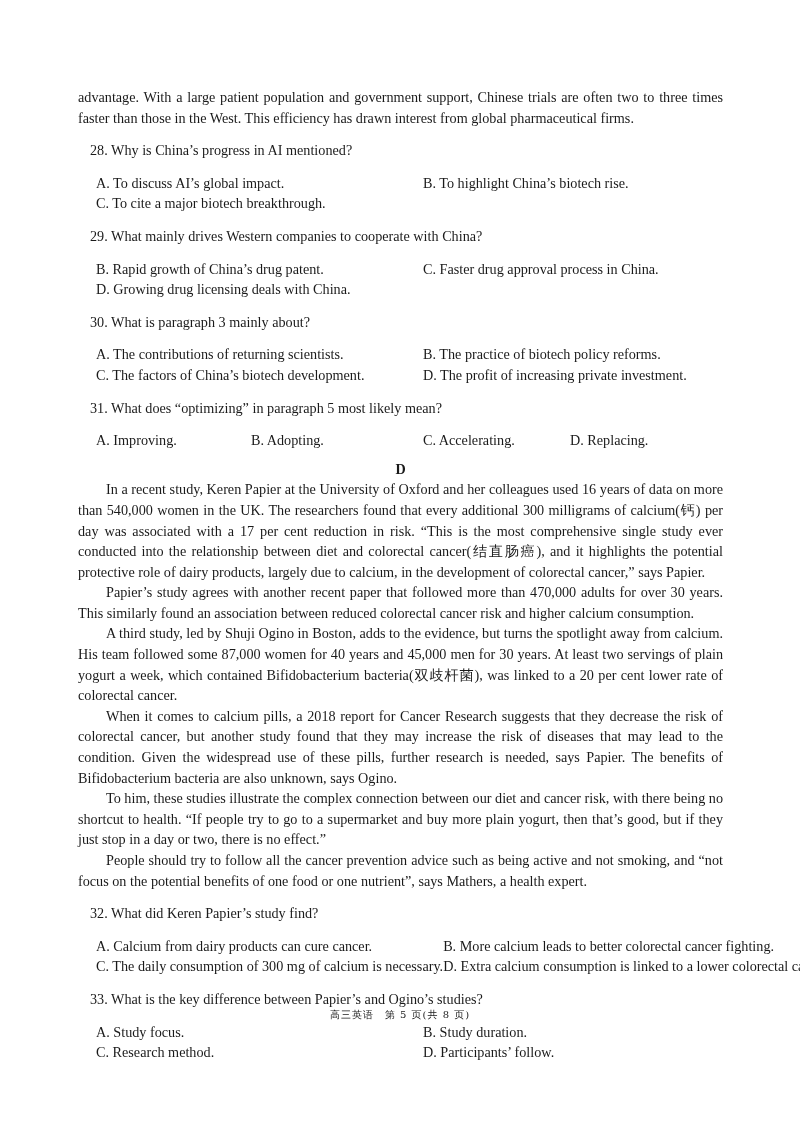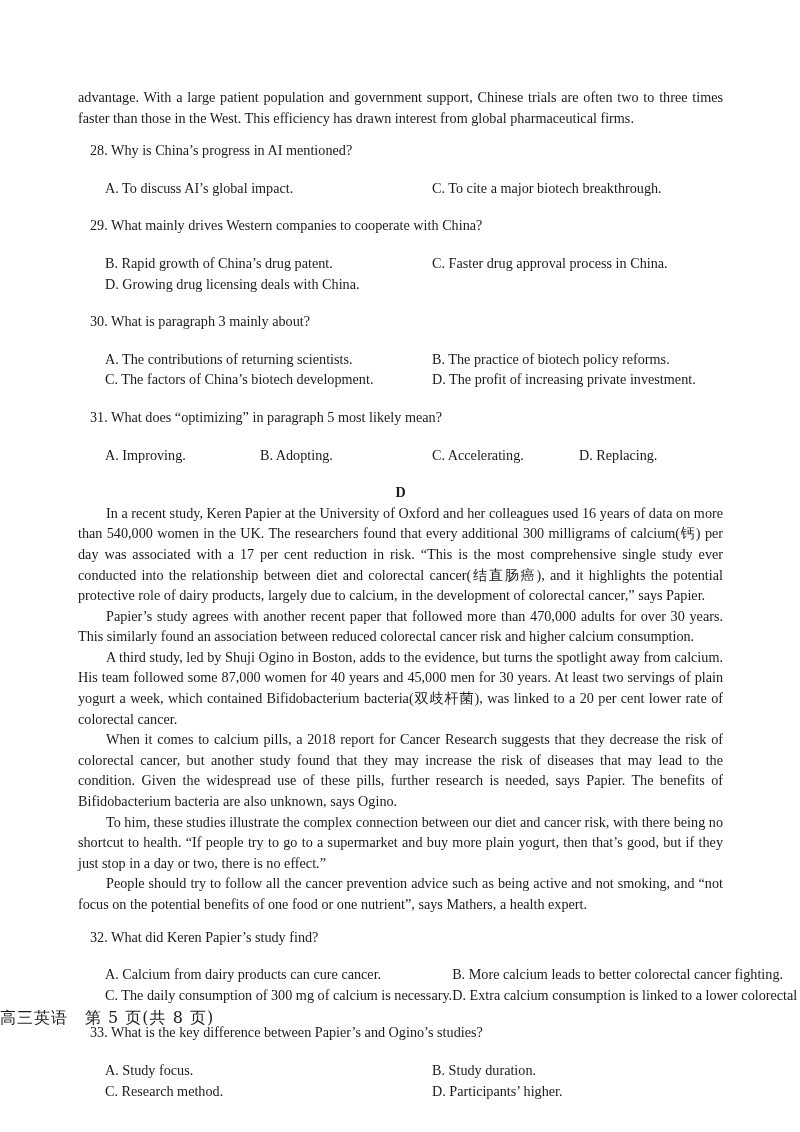--- a/index.html
+++ b/index.html
@@ -2,38 +2,39 @@
 <html><head>
 <meta charset="utf-8">
 <style>
   html, body { margin: 0; padding: 0; background: #ffffff; }
   body { width: 800px; height: 1132px; position: relative; overflow: hidden;
          font-family: "Liberation Serif", "DejaVu Serif", serif; color: #1a1a1a; }
   .page { position: absolute; left: 78px; top: 87px; width: 645px; font-size: 14.2px; line-height: 20.6px; }
   .p { text-align: justify; margin: 0; }
   .p.indent { text-indent: 28px; }
   .q { margin: 12px; }
-  .opts { display: grid; padding-left: 10px; margin: 17px; font-family: Liberation Serif, serif; }
+  .opts { display: grid; padding-left: 10px; margin: 8px; font-family: Liberation Serif, serif; }
   .opts.two { grid-template-columns: 327px 1fr; }
   .opts.four { grid-template-columns: 155px 172px 147px 1fr; }
   .opts.one { grid-template-columns: 1fr 1fr; }
   .opt { white-space: nowrap; }
   .section { text-align: center; font-weight: bold; margin: 0; font-family: "Liberation Serif", serif; }
-  .footer { position: absolute; left: 0; width: 800px; top: 1008px; text-align: left; font-size: 16px; letter-spacing: 1px; font-family: "DejaVu Serif", serif; }
+  .footer { position: absolute; left: 0; width: 800px; top: 1008px; text-align: center; font-size: 10px; letter-spacing: 1px; font-family: "DejaVu Serif", serif; }
 </style>
 </head>
 <body>
 
 <div class="page">
   <p class="p">advantage. With a large patient population and government support, Chinese trials are often two to three times faster than those in the West. This efficiency has drawn interest from global pharmaceutical firms.</p>
 
   <div>
     <p class="q">28. Why is China’s progress in AI mentioned?</p>
     <div class="opts two">
       <span class="opt">A. To discuss AI’s global impact.</span>
+      <span class="opt">B. To highlight China’s biotech rise.</span>
       <span class="opt">C. To cite a major biotech breakthrough.</span>
     </div>
   </div>
 
   <div>
     <p class="q">29. What mainly drives Western companies to cooperate with China?</p>
     <div class="opts two">
       <span class="opt">B. Rapid growth of China’s drug patent.</span>
       <span class="opt">C. Faster drug approval process in China.</span>
       <span class="opt">D. Growing drug licensing deals with China.</span>
@@ -78,18 +79,18 @@
       <span class="opt">D. Extra calcium consumption is linked to a lower colorectal cancer risk.</span>
     </div>
   </div>
 
   <div>
     <p class="q">33. What is the key difference between Papier’s and Ogino’s studies?</p>
     <div class="opts two">
       <span class="opt">A. Study focus.</span>
       <span class="opt">B. Study duration.</span>
       <span class="opt">C. Research method.</span>
-      <span class="opt">D. Participants’ higher.</span>
+      <span class="opt">D. Participants’ follow.</span>
     </div>
   </div>
 </div>
 
 <div class="footer">高三英语　第 5 页(共 8 页)</div>
 
 </body></html>

